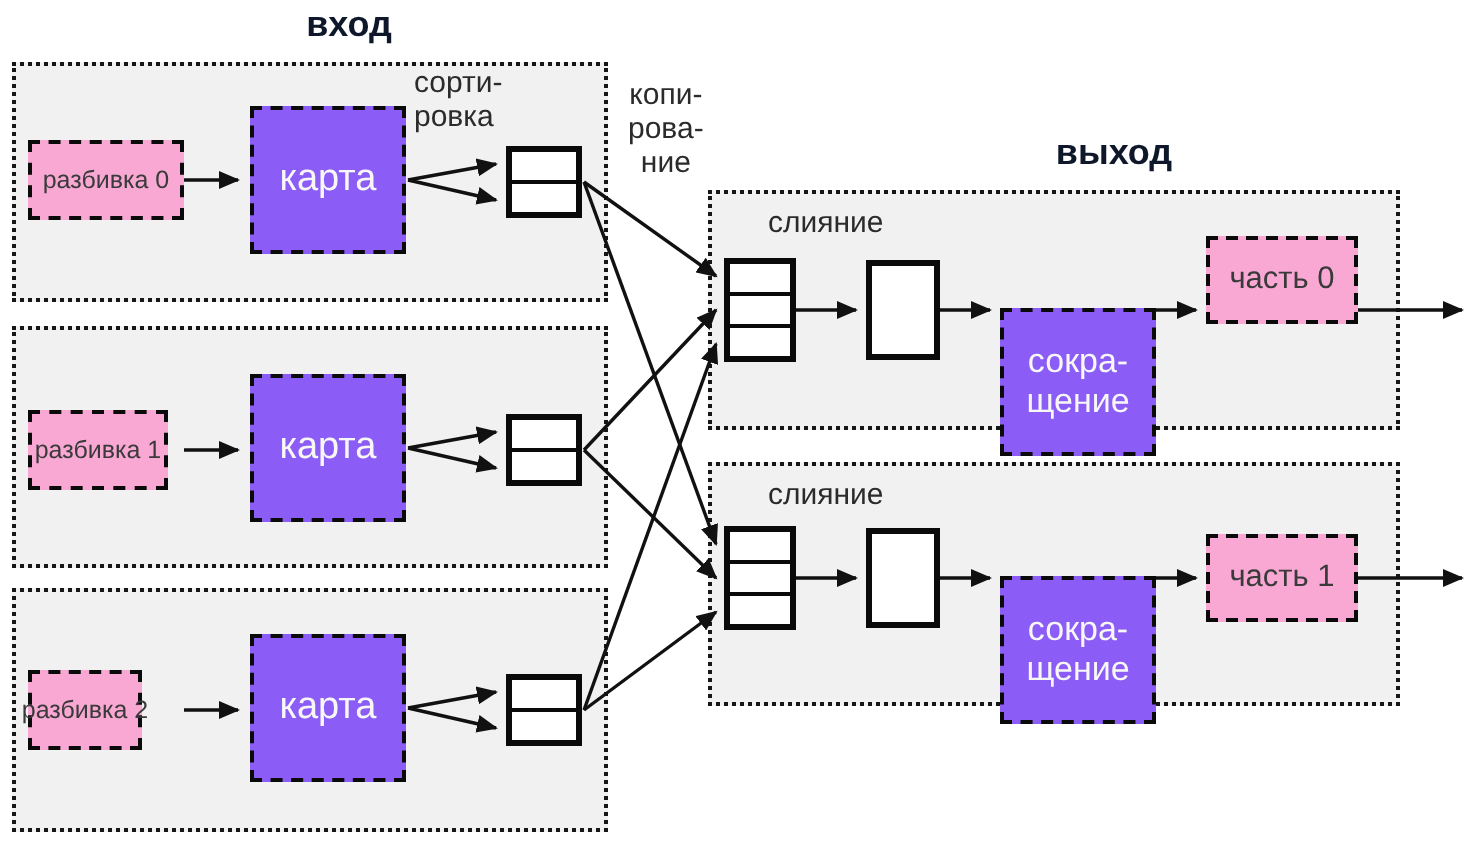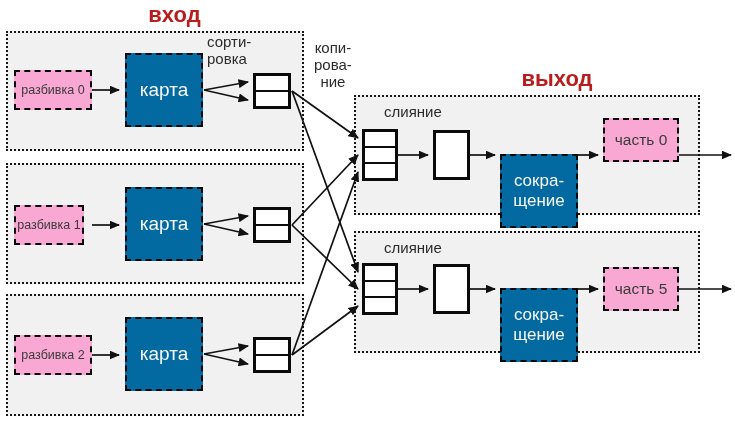--- a/index.html
+++ b/index.html
@@ -4,32 +4,32 @@
 <style>
   html,body{margin:0;padding:0;background:#ffffff;}
   #stage{
     position:relative;width:735px;height:423px;background:#ffffff;
     font-family:"Liberation Sans", sans-serif;color:#1a1a1a;overflow:hidden;
   }
   .container{
     position:absolute;background:#f1f1f1;border:2px dotted #161616;box-sizing:border-box;
   }
   .section-title{
-    position:absolute;font-weight:bold;font-size:22px;color:#b91c1c;text-align:center;
+    position:absolute;font-weight:bold;font-size:18px;color:#0f172a;text-align:center;
   }
   .free-label{
     position:absolute;font-size:15px;line-height:17px;color:#2b2b2b;white-space:pre;
   }
   .box-light{
     position:absolute;background:#f9a8d4;border:2.5px dashed #0a0a0a;box-sizing:border-box;
     display:flex;align-items:center;justify-content:center;
     font-size:12.5px;color:#3a3a3a;white-space:nowrap;text-align:center;
   }
   .box-dark{
-    position:absolute;background:#0369a1;border:2.5px dashed #0a0a0a;box-sizing:border-box;
+    position:absolute;background:#8b5cf6;border:2.5px dashed #0a0a0a;box-sizing:border-box;
     display:flex;flex-direction:column;align-items:center;justify-content:center;
     color:#f7f7f7;text-align:center;
   }
   .box-dark .l1,.box-dark .l2{display:block;}
   .map-box{font-size:19px;}
   .reduce-box{font-size:17px;line-height:20px;margin-top:36px;}
   .cells{
     position:absolute;background:#ffffff;border:3px solid #0a0a0a;box-sizing:border-box;
     display:flex;flex-direction:column;
   }
@@ -66,21 +66,21 @@
     <div class="cell"></div>
   </div>
 
   <div class="box-light" style="left:14px;top:205px;width:70px;height:40px;">разбивка 1</div>
   <div class="box-dark map-box" style="left:125px;top:187px;width:78px;height:74px;">карта</div>
   <div class="cells" style="left:253px;top:207px;width:38px;height:36px;">
     <div class="cell"></div>
     <div class="cell"></div>
   </div>
 
-  <div class="box-light" style="left:14px;top:335px;width:78px;height:40px;">разбивка 2</div>
+  <div class="box-light" style="left:14px;top:335px;width:57px;height:40px;">разбивка 2</div>
   <div class="box-dark map-box" style="left:125px;top:317px;width:78px;height:74px;">карта</div>
   <div class="cells" style="left:253px;top:337px;width:38px;height:36px;">
     <div class="cell"></div>
     <div class="cell"></div>
   </div>
 
   <div class="cells" style="left:362px;top:129px;width:36px;height:52px;">
     <div class="cell"></div>
     <div class="cell"></div>
     <div class="cell"></div>
@@ -99,21 +99,21 @@
     <div class="cell"></div>
     <div class="cell"></div>
   </div>
   <div class="cells" style="left:433px;top:264px;width:37px;height:50px;">
     <div class="cell"></div>
   </div>
   <div class="box-dark reduce-box" style="left:500px;top:252px;width:78px;height:74px;">
     <span class="l1">сокра-</span>
     <span class="l2">щение</span>
   </div>
-  <div class="box-light part-box" style="left:603px;top:267px;width:76px;height:44px;">часть 5</div>
+  <div class="box-light part-box" style="left:603px;top:267px;width:76px;height:44px;">часть 1</div>
 
   <svg class="arrows" width="735" height="423" viewBox="0 0 735 423">
     <defs>
       <marker id="ah" markerWidth="11" markerHeight="9" refX="9.5" refY="4.5" orient="auto" markerUnits="userSpaceOnUse">
         <path d="M0,0 L10.5,4.5 L0,9 Z" fill="#111111"></path>
       </marker>
     </defs>
     <g stroke="#111111" stroke-width="1.7" fill="none">
 
       <line x1="92" y1="90" x2="119" y2="90" marker-end="url(#ah)"></line>

